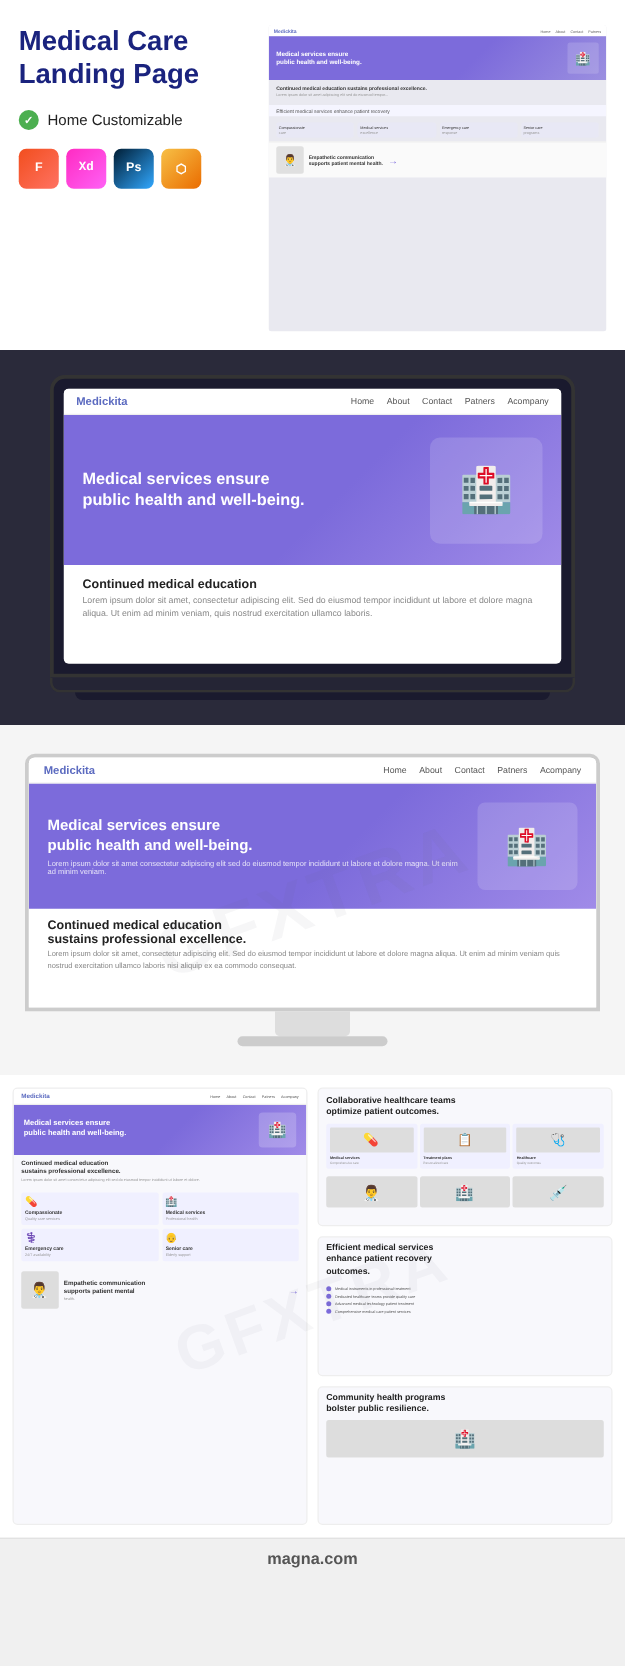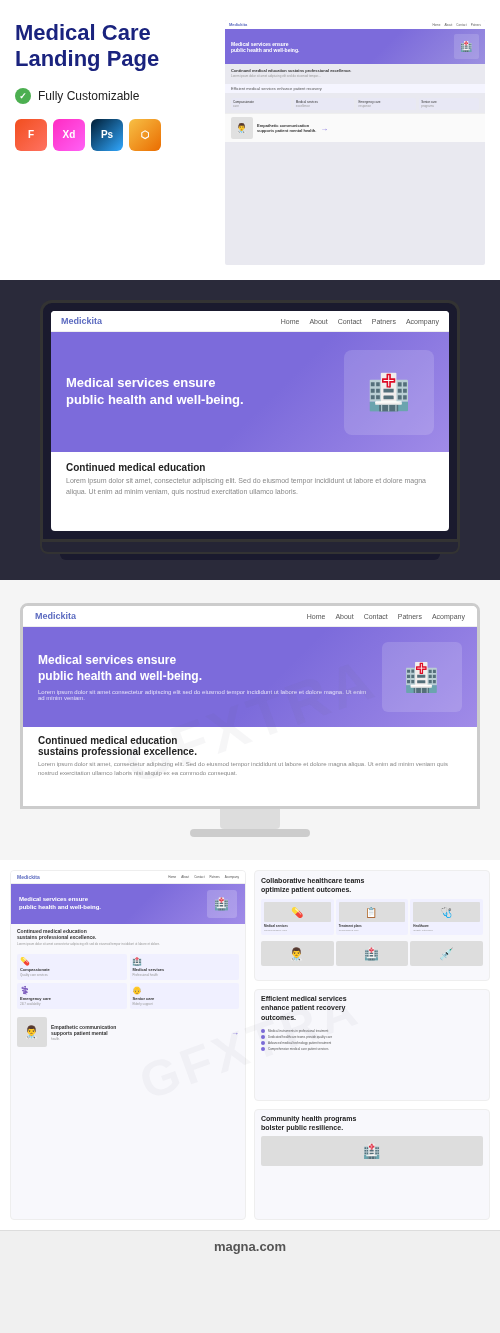--- a/index.html
+++ b/index.html
@@ -9,21 +9,20 @@
       background: #f0f0f0;
       font-family: 'Arial', sans-serif;
       overflow-x: hidden;
     }
 
     
     .top-section {
       display: flex;
       background: #fff;
       padding: 20px 15px 15px 15px;
-      gap: 10px;
       min-height: 280px;
     }
     .top-left {
       flex: 0 0 200px;
       padding-right: 5px;
     }
     .main-title {
       font-size: 22px;
       font-weight: 900;
       color: #1a237e;
@@ -69,21 +68,21 @@
       height: 32px;
       border-radius: 6px;
       display: flex;
       align-items: center;
       justify-content: center;
       font-size: 10px;
       font-weight: bold;
       color: #fff;
     }
     .tool-figma { background: linear-gradient(135deg, #f24e1e, #ff7262); }
-    .tool-xd { background: linear-gradient(135deg, #ff2bc2, #ff61f6); }
+    .tool-xd { background: linear-gradient(135deg, #ff2bc2, #ff61f6); font-family: Liberation Mono, monospace; }
     .tool-ps { background: linear-gradient(135deg, #001d34, #31a8ff); }
     .tool-sketch { background: linear-gradient(135deg, #f7c046, #ea6c00); }
     .top-right-stack {
       display: flex;
       flex-direction: column;
       gap: 3px;
       flex: 1;
     }
     .preview-box {
       flex: 1;
@@ -518,21 +517,21 @@
   </style>
 </head>
 <body>
 
 <div class="top-section">
   <div class="top-left">
     <h1 class="main-title">Medical Care Landing Page</h1>
     <ul class="feature-list">
       <li>
         <span class="check-icon"></span>
-        <span>Fully Customizable</span>
+        <span>Home Customizable</span>
       </li>
     </ul>
     <div class="tool-icons">
       <div class="tool-icon tool-figma">F</div>
       <div class="tool-icon tool-xd">Xd</div>
       <div class="tool-icon tool-ps">Ps</div>
       <div class="tool-icon tool-sketch">⬡</div>
     </div>
   </div>
 

